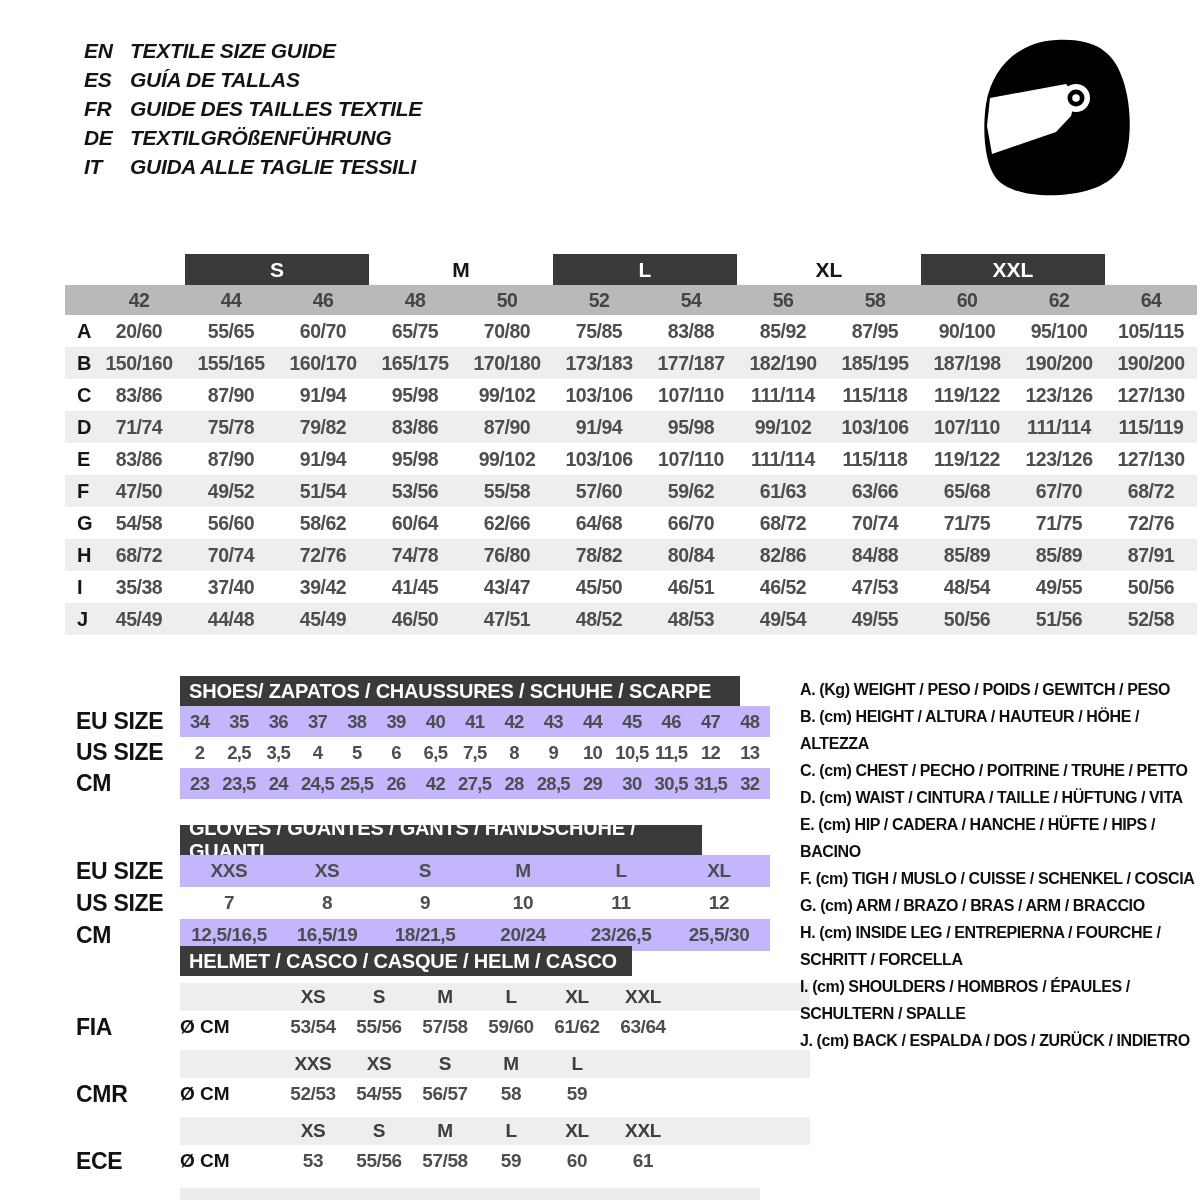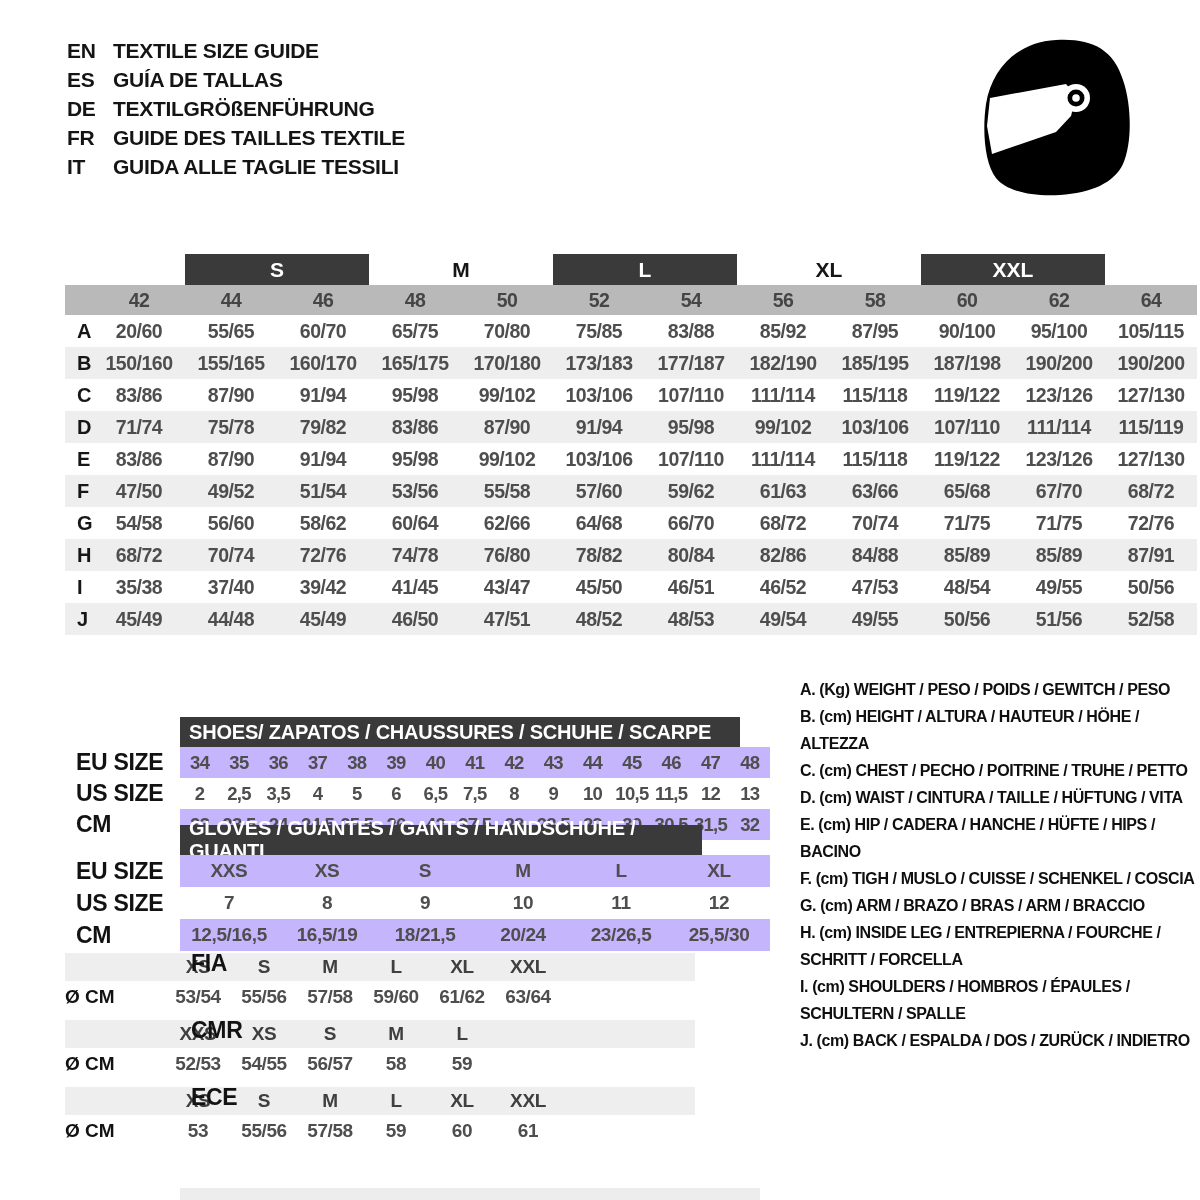--- a/index.html
+++ b/index.html
@@ -2,21 +2,21 @@
 <html><head>
 <meta charset="utf-8">
 <style>
   html,body{margin:0;padding:0;}
   body{
     width:1200px;height:1200px;position:relative;background:#ffffff;
     font-family:"Liberation Sans",sans-serif;font-weight:bold;
     -webkit-font-smoothing:antialiased;overflow:hidden;
   }
   
-  .lang-block{position:absolute;left:67px;top:36px;}
+  .lang-block{position:absolute;left:84px;top:36px;font-style:italic;}
   .lang-row{display:flex;height:29px;align-items:center;font-size:21px;color:#141414;letter-spacing:-0.3px;}
   .lang-code{width:46px;flex:none;}
   .helmet-icon{position:absolute;left:972px;top:34px;width:164px;height:168px;}
   
   .main-table{position:absolute;left:65px;top:254px;width:1132px;}
   .mt-letters{display:flex;height:31px;}
   .mt-spacer-first{width:120px;flex:none;}
   .mt-spacer-last{width:92px;flex:none;}
   .mt-group{width:184px;flex:none;display:flex;align-items:center;justify-content:center;
             font-size:21px;color:#161616;}
@@ -25,21 +25,21 @@
   .mt-label{width:28px;flex:none;padding-left:12px;box-sizing:border-box;font-size:20px;color:#161616;}
   .mt-cell{width:92px;flex:none;text-align:center;font-size:19.5px;color:#4e4e4e;letter-spacing:-0.5px;}
   .mt-numbers .mt-cell{color:#454545;}
   .mt-row{display:flex;height:32px;align-items:center;}
   .mt-row.alt{background:#eeeeee;}
   
   .sub{position:absolute;left:65px;display:grid;grid-template-columns:115px auto;}
   .sub-label{font-size:23px;color:#121212;display:flex;align-items:center;padding-left:11px;letter-spacing:-0.3px;}
   .sub-bar{background:#3a3a3a;color:#ffffff;font-size:20px;display:flex;align-items:center;
            padding-left:9px;letter-spacing:-0.2px;box-sizing:border-box;}
-  .shoes{top:676px;margin-top:41px;}
+  .shoes{top:676px;}
   .shoes .sub-bar{width:560px;height:30px;}
   .shoes .sub-band{width:590px;height:31px;display:flex;align-items:center;}
   .sub-band.gray{background:#c4b5fd;}
   .s-cell{width:39.3px;flex:none;text-align:center;font-size:18.5px;color:#4e4e4e;letter-spacing:-0.7px;}
   .gloves{top:808px;}
   .gloves .sub-bar{width:522px;height:30px;margin-top:17px;}
   .gloves .sub-band{width:590px;height:32px;display:flex;align-items:center;}
   .g-cell{width:98px;flex:none;text-align:center;font-size:19px;color:#4e4e4e;letter-spacing:-0.4px;}
   .helmet{top:946px;}
   .helmet .sub-bar{width:452px;height:30px;}
@@ -60,26 +60,26 @@
 <div class="lang-block">
     <div class="lang-row">
       <div class="lang-code">EN</div>
       <div class="lang-title">TEXTILE SIZE GUIDE</div>
     </div>
     <div class="lang-row">
       <div class="lang-code">ES</div>
       <div class="lang-title">GUÍA DE TALLAS</div>
     </div>
     <div class="lang-row">
+      <div class="lang-code">FR</div>
+      <div class="lang-title">GUIDE DES TAILLES TEXTILE</div>
+    </div>
+    <div class="lang-row">
       <div class="lang-code">DE</div>
       <div class="lang-title">TEXTILGRÖßENFÜHRUNG</div>
-    </div>
-    <div class="lang-row">
-      <div class="lang-code">FR</div>
-      <div class="lang-title">GUIDE DES TAILLES TEXTILE</div>
     </div>
     <div class="lang-row">
       <div class="lang-code">IT</div>
       <div class="lang-title">GUIDA ALLE TAGLIE TESSILI</div>
     </div>
   </div>
 
 <div class="helmet-icon">
   <svg width="164" height="168" viewBox="0 0 164 168" aria-hidden="true">
     <path fill="#000000" d="M84,6 C46,8 20,34 14,70 C10,98 13,130 24,144 C33,156 58,163 88,161 C119,159 142,149 151,130 C160,110 160,72 151,46 C141,14 118,4 84,6 Z"></path>
@@ -353,20 +353,21 @@
       <div class="g-cell">16,5/19</div>
       <div class="g-cell">18/21,5</div>
       <div class="g-cell">20/24</div>
       <div class="g-cell">23/26,5</div>
       <div class="g-cell">25,5/30</div>
     </div>
   </div>
 
 <div class="sub helmet">
     <div class="sub-label"></div>
+    <div class="sub-bar">HELMET / CASCO / CASQUE / HELM / CASCO</div>
     <div class="sub-label"></div>
     <div class="h-band">
       <div class="h-unit"></div>
       <div class="h-cell">XS</div>
       <div class="h-cell">S</div>
       <div class="h-cell">M</div>
       <div class="h-cell">L</div>
       <div class="h-cell">XL</div>
       <div class="h-cell">XXL</div>
     </div>

